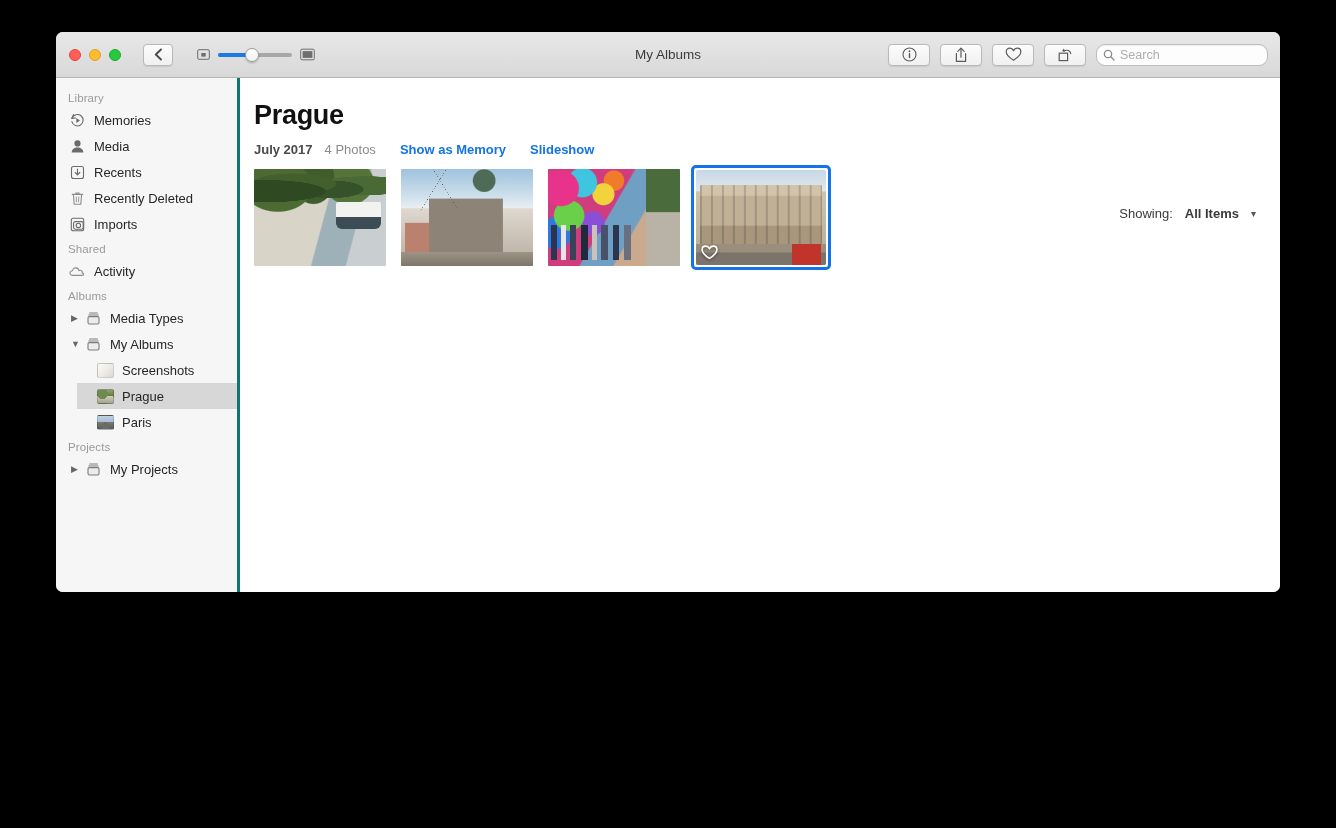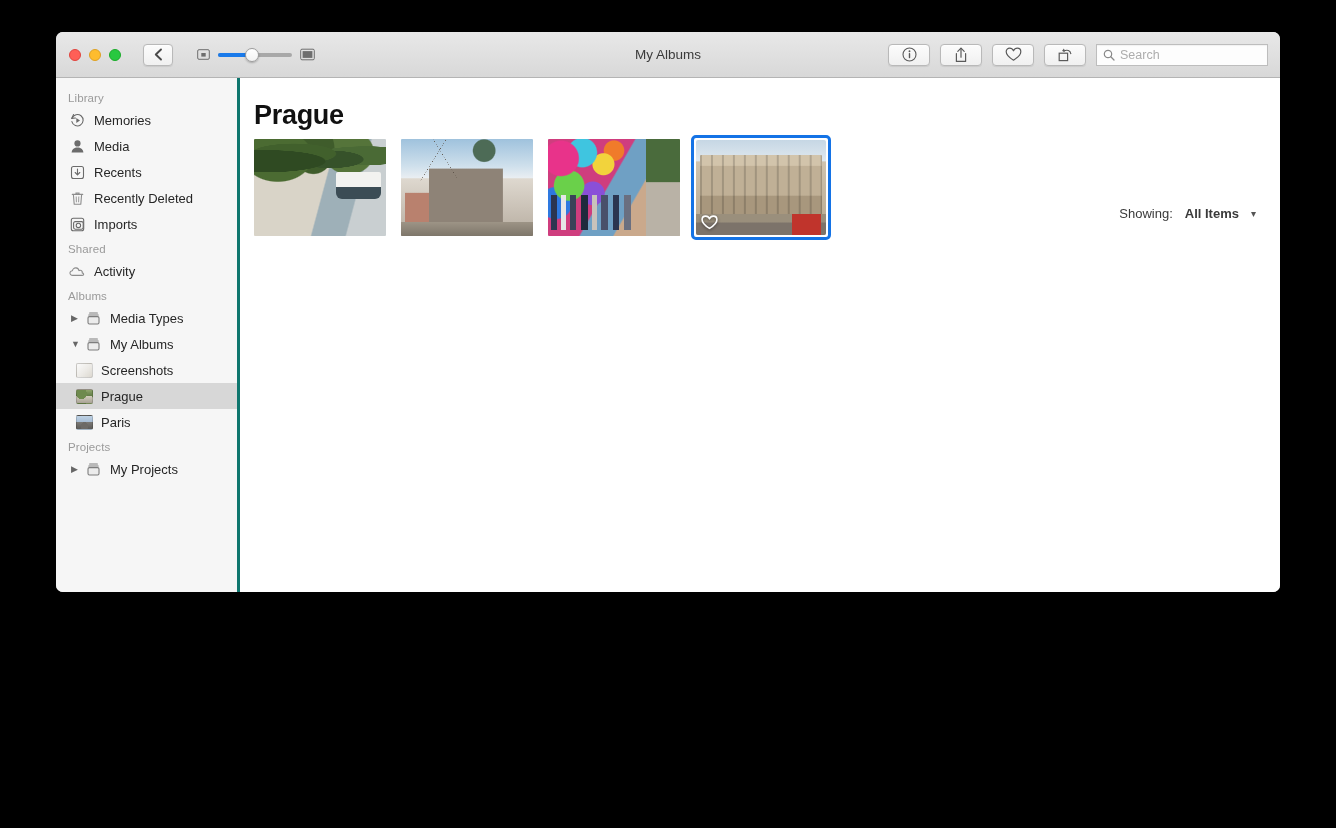--- a/index.html
+++ b/index.html
@@ -92,21 +92,21 @@
     position: absolute;
     right: 12px; top: 0; bottom: 0;
     display: flex; align-items: center; gap: 10px;
   }
   .tb-right .tb-btn { width: 42px; }
 
   .search-field {
     width: 172px; height: 22px;
     background: #fdfdfd;
     border: 1px solid #bdbdbd;
-    border-radius: 0;
+    border-radius: 9px;
     display: flex; align-items: center;
     padding: 0 6px; gap: 5px;
     box-shadow: 0 1px 1px rgba(0,0,0,0.05) inset;
   }
   .search-ph { font-size: 12.5px; color: #adadad; }
 
   
   .body { display: flex; height: calc(100% - 46px); }
 
   
@@ -133,21 +133,21 @@
     cursor: default;
   }
   .sb-row.selected { background: #d7d7d7; }
   .sb-ico {
     width: 18px; height: 18px;
     margin-right: 8px;
     display: flex; align-items: center; justify-content: center;
     flex: none;
   }
   .sb-row.indent1 { padding-left: 15px; }
-  .sb-row.indent2 { padding-left: 20px; }
+  .sb-row.indent2 { padding-left: 20px; margin-left: 21px; }
   .tri {
     width: 11px; flex: none;
     font-size: 9px; color: #666;
     line-height: 1;
     margin-right: 2px;
   }
 
   
   .mini {
     width: 17px; height: 15px;
@@ -531,20 +531,26 @@
         </span>
         <span>My Projects</span>
       </div>
 
     </div>
 
     <div class="main">
 
       <div class="album-title">Prague</div>
 
+      <div class="meta-row">
+        <span class="meta-date">July 2017</span>
+        <span class="meta-count">4 Photos</span>
+        <span class="meta-link">Show as Memory</span>
+        <span class="meta-link">Slideshow</span>
+      </div>
 
       <div class="showing">
         <span>Showing:</span>
         <span class="val">All Items</span>
         <span class="chev">▾</span>
       </div>
 
       <div class="grid">
 
         <div class="cell">

